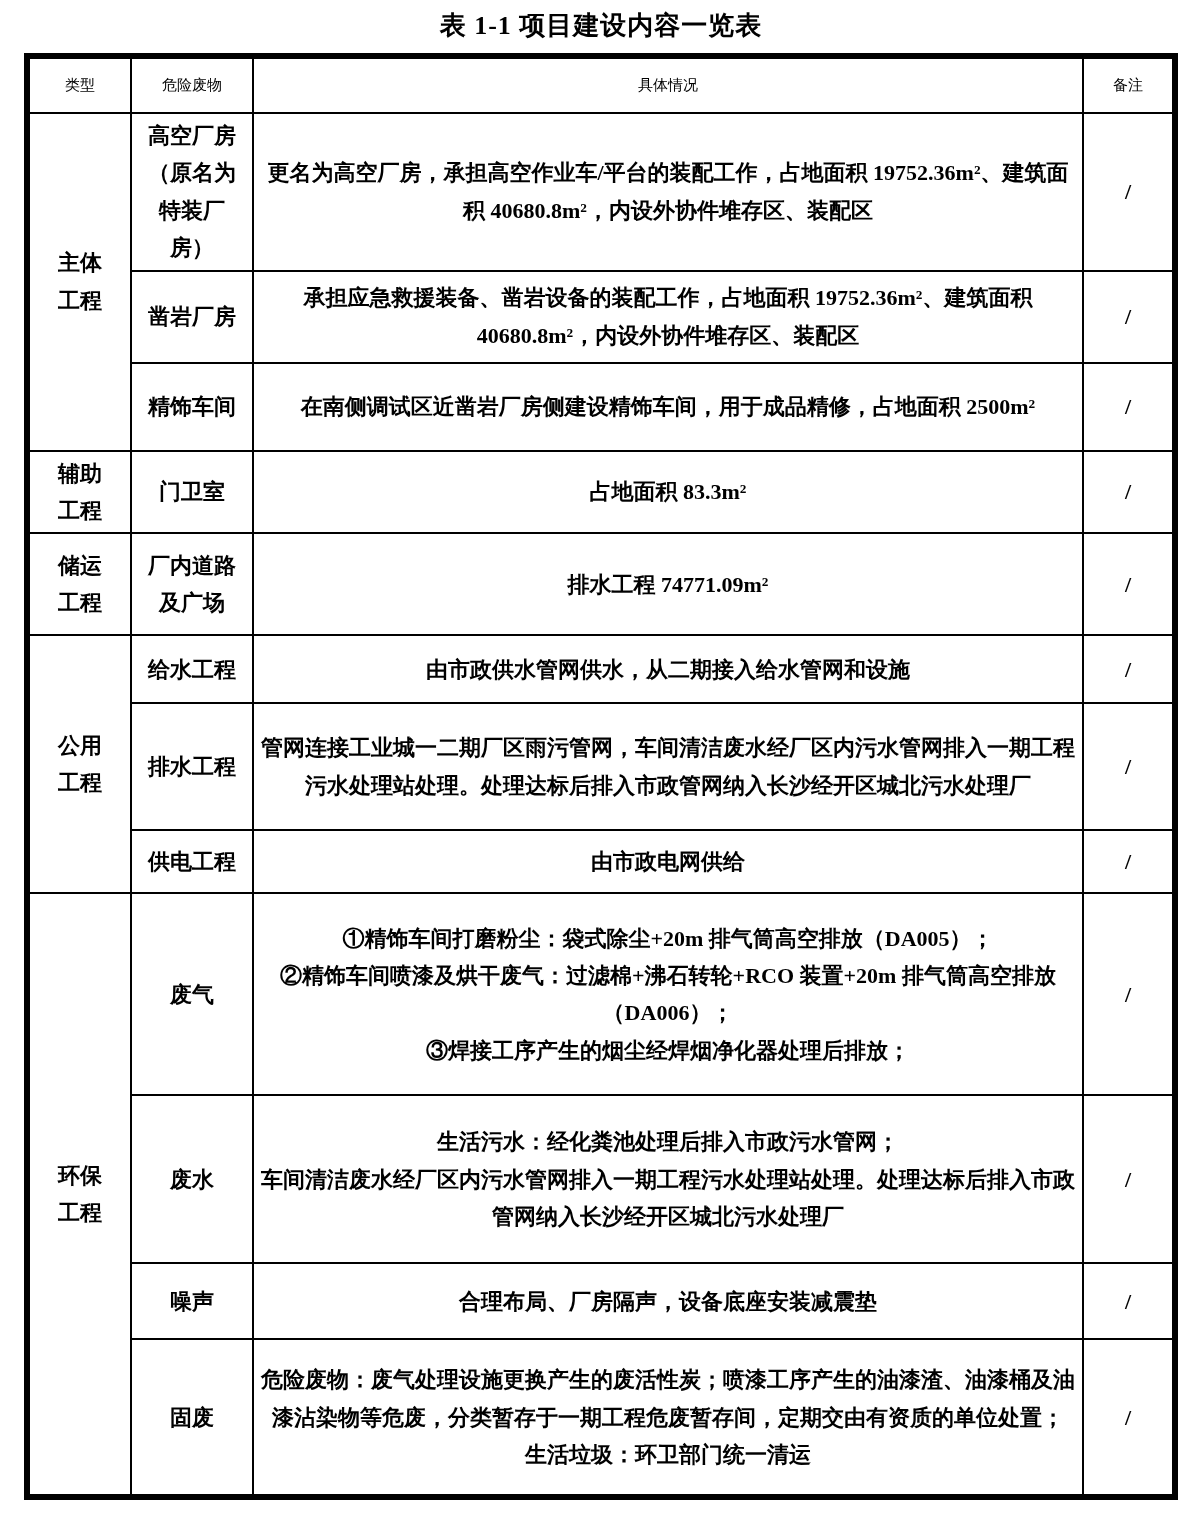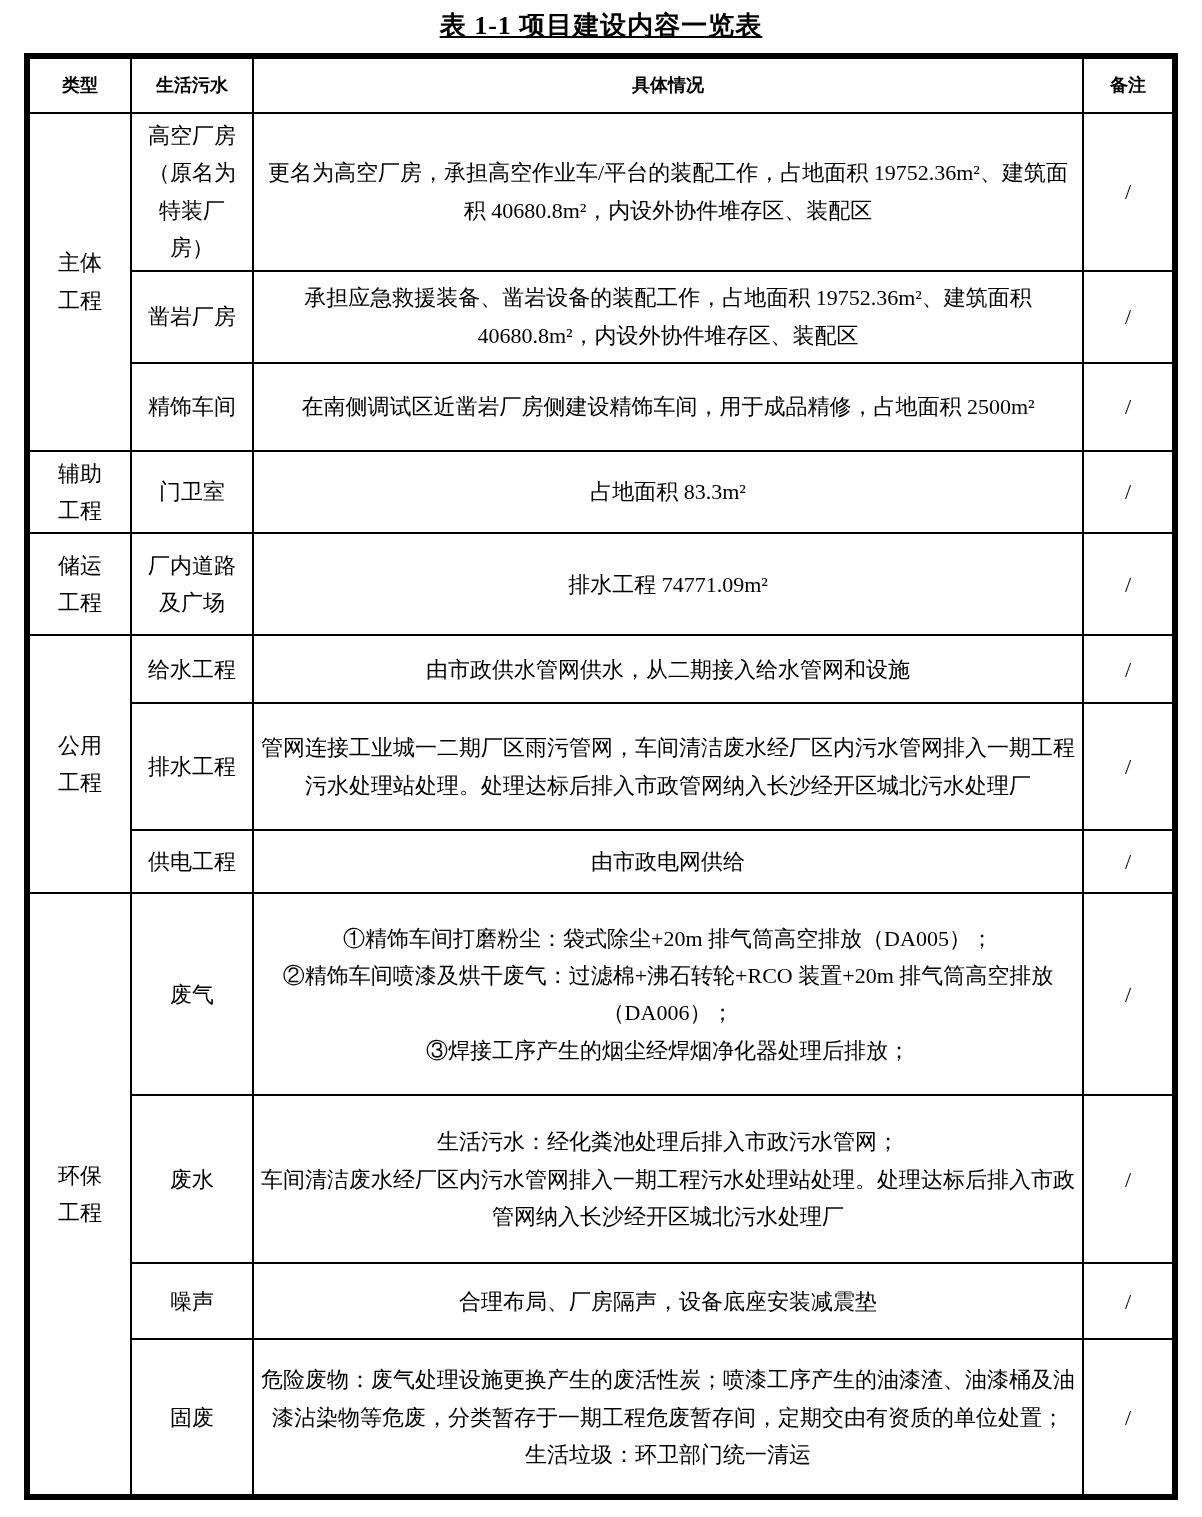--- a/index.html
+++ b/index.html
@@ -16,42 +16,42 @@
     background: #ffffff;
     overflow: hidden;
   }
   .doc-title {
     text-align: center;
     font-weight: bold;
     font-size: 26px;
     padding-top: 8px;
     margin: 0 0 10px 0;
     letter-spacing: 1px;
-    text-decoration: underline;
   }
   table.main-table {
     border-collapse: collapse;
     table-layout: fixed;
     width: 1148px;
     margin: 0 auto;
     border: 6px solid #000;
   }
   table.main-table th,
   table.main-table td {
     border: 2px solid #000;
     padding: 3px 6px;
     text-align: center;
     vertical-align: middle;
     font-size: 22px;
     line-height: 1.7;
     overflow: hidden;
+    font-weight: bold;
   }
   table.main-table th {
-    font-weight: bold;
-    font-size: 18px;
+    font-weight: normal;
+    font-size: 15px;
   }
   td.type-cell, td.item-cell {
     white-space: pre-line;
   }
   td.detail-cell .detail-line {
   }
   td.note-cell {
     font-size: 22px;
   }
 </style>
@@ -65,21 +65,21 @@
   <table class="main-table">
     <colgroup>
       <col style="width:104px">
       <col style="width:122px">
       <col style="width:830px">
       <col style="width:92px">
     </colgroup>
     <thead>
       <tr style="height:57px">
         <th>类型</th>
-        <th>生活污水</th>
+        <th>危险废物</th>
         <th>具体情况</th>
         <th>备注</th>
       </tr>
     </thead>
     <tbody>
 
       <tr style="height:128px">
         <td class="type-cell" rowspan="3">主体
 工程</td>
         <td class="item-cell">高空厂房

